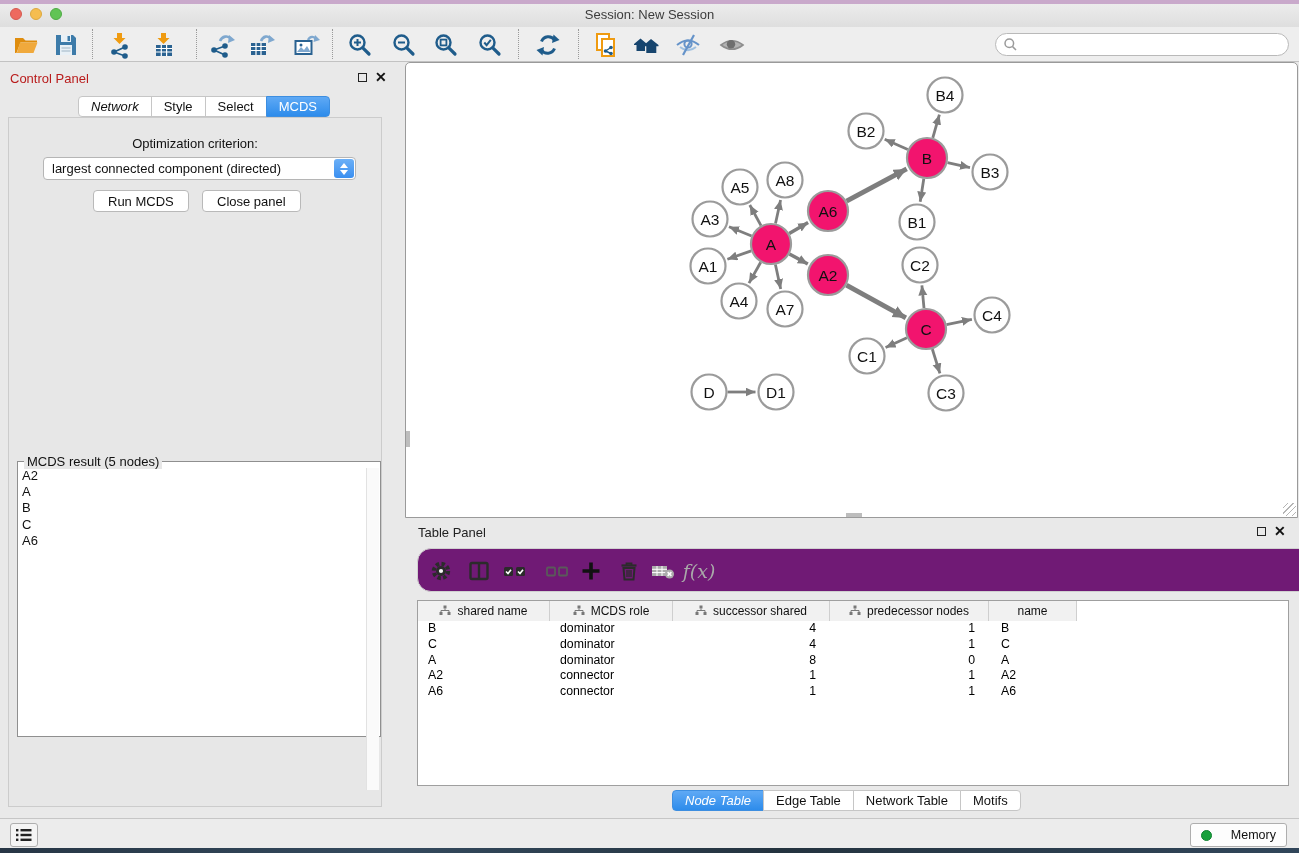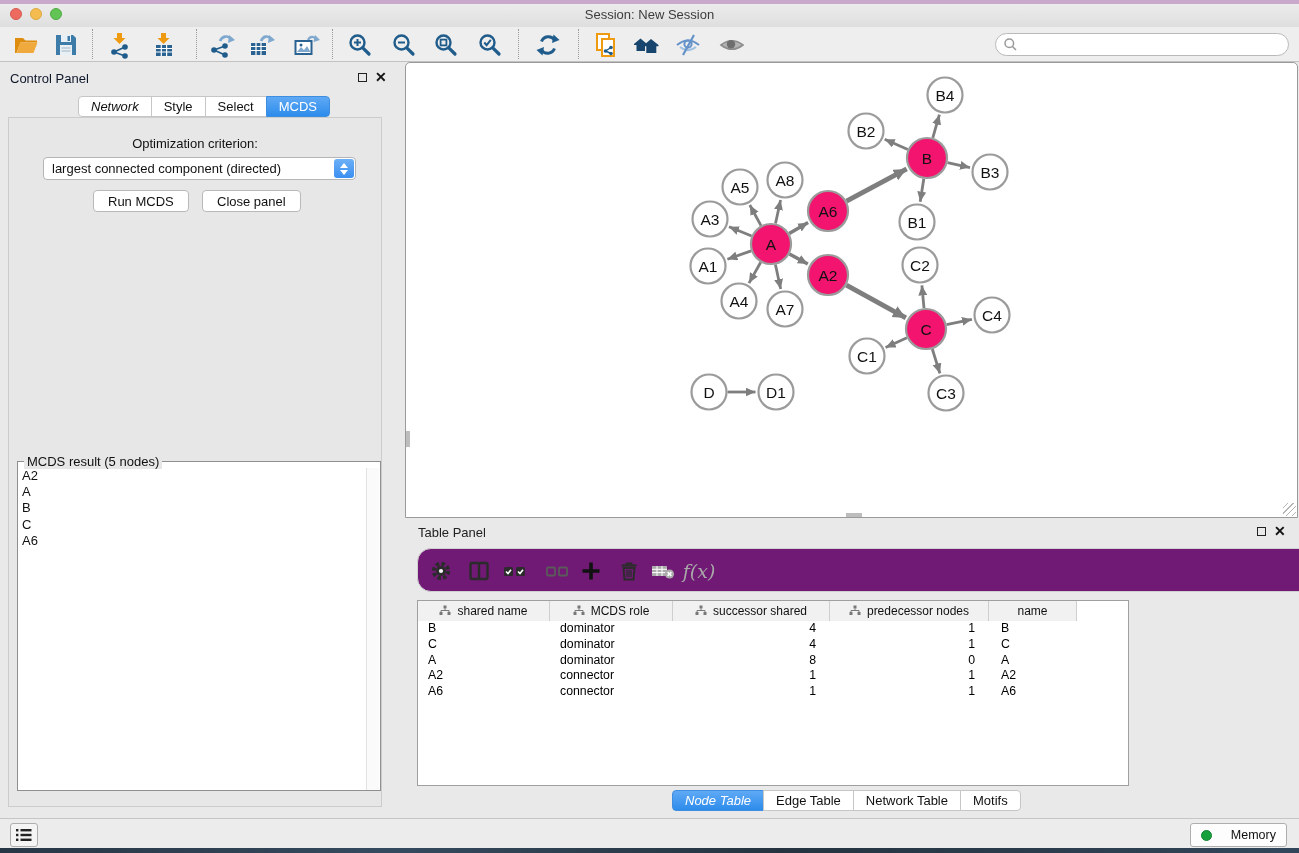--- a/index.html
+++ b/index.html
@@ -20,21 +20,21 @@
 
   
   #main-toolbar { left:0; top:27px; width:1299px; height:35px; background:#eeeeee; border-bottom:1px solid #c2c2c2; }
   .tbi { position:absolute; top:3px; width:32px; height:30px; display:flex; align-items:center; justify-content:center; cursor:default; }
   .tb-sep { position:absolute; top:2px; height:30px; width:0; border-left:1px dotted #9a9a9a; }
   #toolbar-search { position:absolute; left:995px; top:6px; width:294px; height:23px; background:#fff;
       border:1px solid #b9b9b9; border-radius:12px; display:flex; align-items:center; padding-left:7px; }
   #toolbar-search input { border:none; outline:none; font-size:13px; width:250px; background:transparent; font-family:"Liberation Sans",sans-serif; }
 
   
-  #control-panel-title { left:10px; top:71px; font-size:13px; color:#0f172a; }
+  #control-panel-title { left:10px; top:71px; font-size:13px; color:#b91c1c; }
   .panel-btns { display:flex; gap:8px; align-items:center; }
   .float-box { width:9px; height:9px; border:1.5px solid #222; display:inline-block; }
   .close-x { font-size:14px; font-weight:bold; color:#111; line-height:10px; }
   #cp-btns { left:358px; top:72px; }
   #cp-tabs { left:78px; top:96px; display:flex; }
   .seg-tab { height:21px; line-height:19px; padding:0 12px; font-size:13px; background:#fff;
       border:1px solid #c6c6c6; margin-left:-1px; color:#111; }
   .seg-tab:first-child { border-radius:4px 0 0 4px; margin-left:0;font-style:italic; }
   .seg-tab:last-child { border-radius:0 4px 4px 0; }
   .seg-tab.active { background:linear-gradient(#5fa9f5,#2d8ceb); color:#fff; border-color:#3d8ee0; }
@@ -43,21 +43,21 @@
   #criterion-select { left:43px; top:157px; width:313px; height:23px; background:#fff; border:1px solid #b5b5b5;
       border-radius:4px; font-size:13px; display:flex; align-items:center; padding-left:8px; color:#111; }
   #criterion-stepper { position:absolute; right:1px; top:1px; width:20px; height:19px; border-radius:3px;
       background:linear-gradient(#6cb0f7,#3a8ff0); display:flex; flex-direction:column; align-items:center; justify-content:center; gap:2px; }
   .chev-up { width:0; height:0; border-left:4px solid transparent; border-right:4px solid transparent; border-bottom:5px solid #fff; }
   .chev-dn { width:0; height:0; border-left:4px solid transparent; border-right:4px solid transparent; border-top:5px solid #fff; }
   .cp-button { position:absolute; top:190px; height:22px; background:#fff; border:1px solid #b9b9b9; border-radius:4px;
       font-size:13px; color:#111; font-family:"Liberation Sans",sans-serif; padding:0 14px; }
   #run-btn { left:93px; }
   #close-btn { left:202px; }
-  #result-box { left:17px; top:461px; width:364px; height:330px; border:1px solid #8f8f8f; background:#fff;text-decoration:underline; }
+  #result-box { left:17px; top:461px; width:364px; height:276px; border:1px solid #8f8f8f; background:#fff;text-decoration:underline; }
   #result-title { position:absolute; left:6px; top:-8px; background:#e7e7e7; padding:0 3px; font-size:13px; color:#111; }
   #result-list { position:absolute; left:0; top:6px; width:348px; height:322px; overflow:hidden; }
   .result-item { font-size:13px; color:#111; padding-left:4px; line-height:16.2px; }
   #result-scroll { position:absolute; right:1px; top:6px; width:13px; height:322px; background:#fafafa; border-left:1px solid #e2e2e2; }
 
   
   #net-window { left:405px; top:62px; width:893px; height:456px; background:#fff; border:1px solid #9a9a9a; border-radius:5px 5px 0 0; }
   #net-titlebar { height:26px; background:linear-gradient(#f0f0f0,#d6d6d6); border-bottom:1px solid #a8a8a8; border-radius:5px 5px 0 0; position:relative; }
   #net-titlebar .lights { position:absolute; left:10px; top:7px; display:flex; gap:6px; }
   #net-titlebar .tl { width:12px; height:12px; }
@@ -67,21 +67,21 @@
       background:repeating-linear-gradient(135deg, transparent 0 3px, #b5b5b5 3px 4px); }
   #net-scroll-left { position:absolute; left:0; top:368px; width:4px; height:16px; background:#bdbdbd; }
   #net-scroll-bottom { position:absolute; left:440px; bottom:0; width:16px; height:4px; background:#bdbdbd; }
 
   
   #table-panel-title { left:418px; top:525px; font-size:13px; color:#222; }
   #tp-btns { left:1257px; top:526px; }
   #tp-toolbar { left:417px; top:548px; width:977px; height:44px; background:#701a75; border:1px solid #d0d0d0; border-radius:14px; }
   .tpi { position:absolute; top:7px; width:30px; height:30px; display:flex; align-items:center; justify-content:center; }
   #fx-icon { font-family:"DejaVu Serif", serif; font-style:italic; font-size:19px; color:#a9a9a9; }
-  #node-table { left:417px; top:600px; width:712px; height:186px; background:#fff; border:1px solid #9f9f9f; overflow:hidden; }
+  #node-table { left:417px; top:600px; width:872px; height:186px; background:#fff; border:1px solid #9f9f9f; overflow:hidden; }
   .tbl-grid { display:grid; grid-template-columns:132px 123px 157px 159px 88px 1fr; }
   #tbl-header { height:20px; border-bottom:1px solid #cfcfcf; }
   .th { background:#f1f1f1; border-right:1px solid #cfcfcf; display:flex; align-items:center; justify-content:center; gap:6px;
       font-size:12px; color:#111; height:20px; }
   .th.noicon { }
   .th:last-child { background:#fff; border-right:none; }
   .tbl-row { height:15.8px; }
   .td { font-size:12.3px; color:#000; line-height:15.8px; white-space:nowrap; overflow:hidden; }
   .td.c1 { padding-left:10px; }
   .td.c2 { padding-left:10px; }

